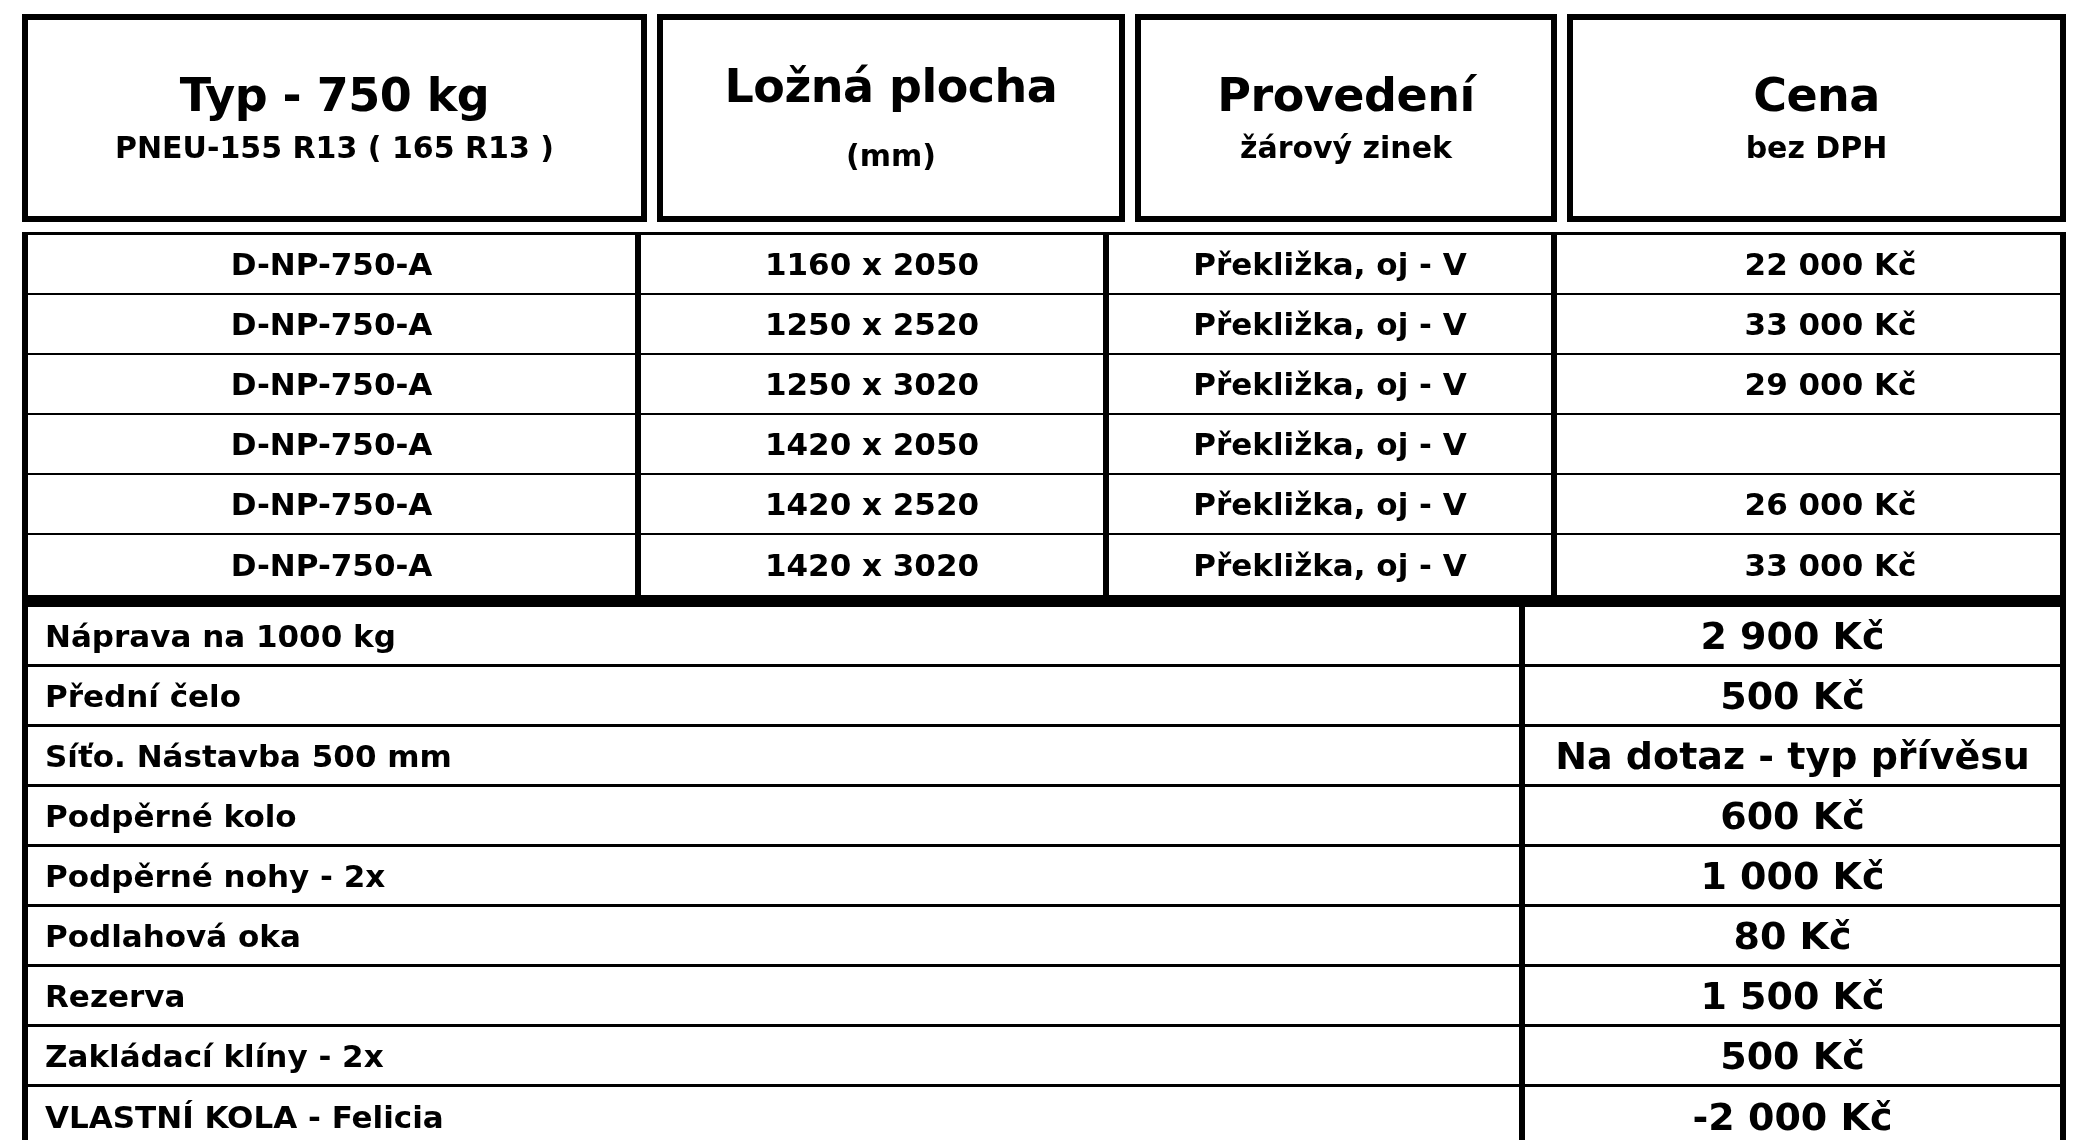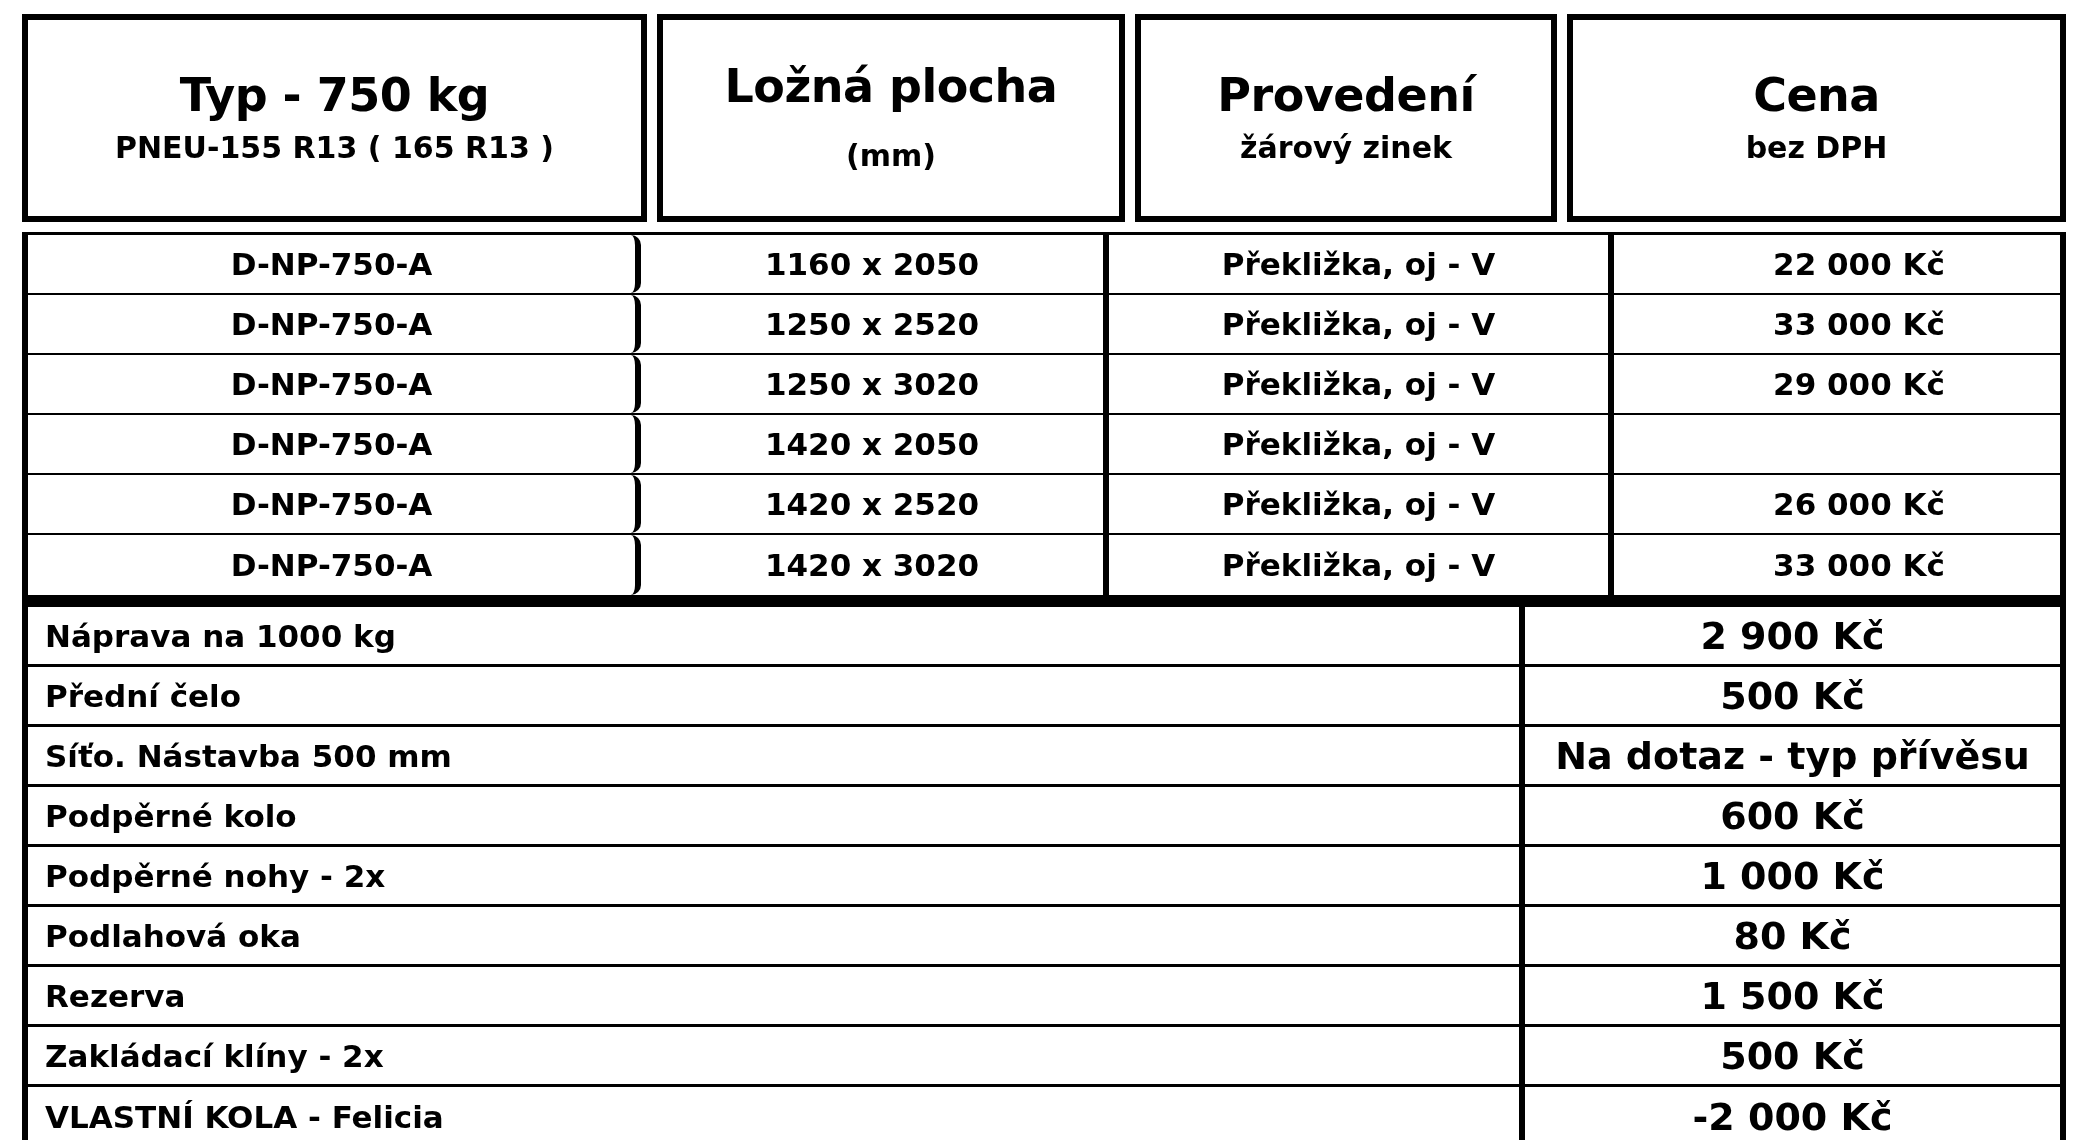--- a/index.html
+++ b/index.html
@@ -77,23 +77,23 @@
   .model-row:last-child { border-bottom: none; }
   .model-cell {
     display: flex;
     align-items: center;
     justify-content: center;
     font-size: 31px;
     font-weight: bold;
     box-sizing: border-box;
     white-space: nowrap;
   }
-  .m-col1 { width: 613px; border-right: 6px solid #000; border-radius: 10px; }
+  .m-col1 { width: 613px; border-right: 6px solid #000; }
   .m-col2 { width: 468px; border-right: 6px solid #000; }
-  .m-col3 { width: 505px; border-right: 6px solid #000; }
+  .m-col3 { width: 448px; border-right: 6px solid #000; }
   .m-col4 { flex: 1; padding-left: 44px; }
 
   
   .options {
     border-left: 6px solid #000;
     border-right: 6px solid #000;
     border-bottom: 6px solid #000;
     border-top: 6px solid #000;
     box-sizing: border-box;
   }

